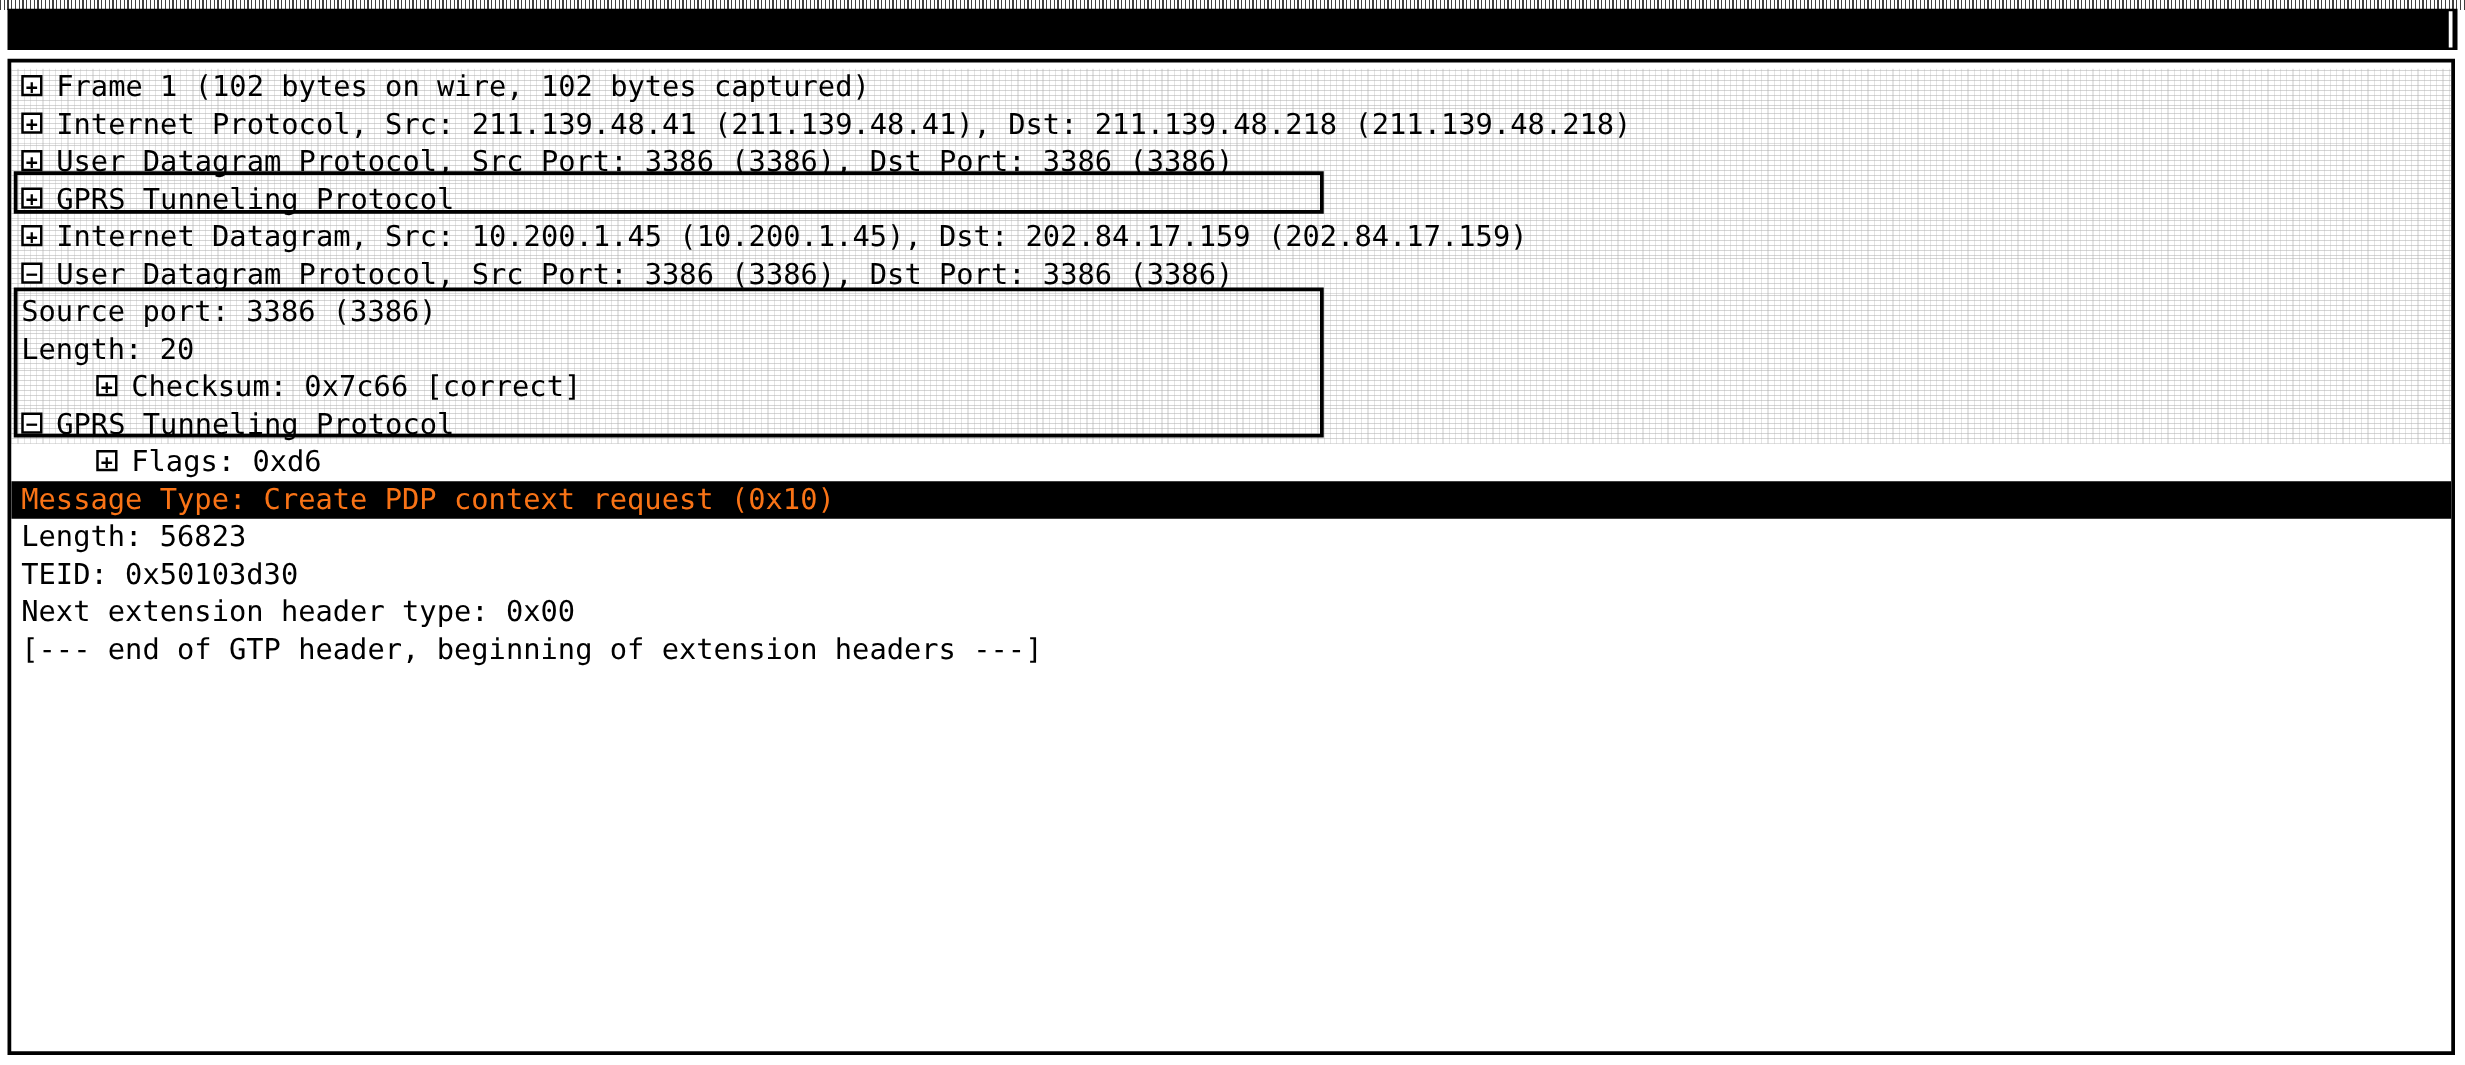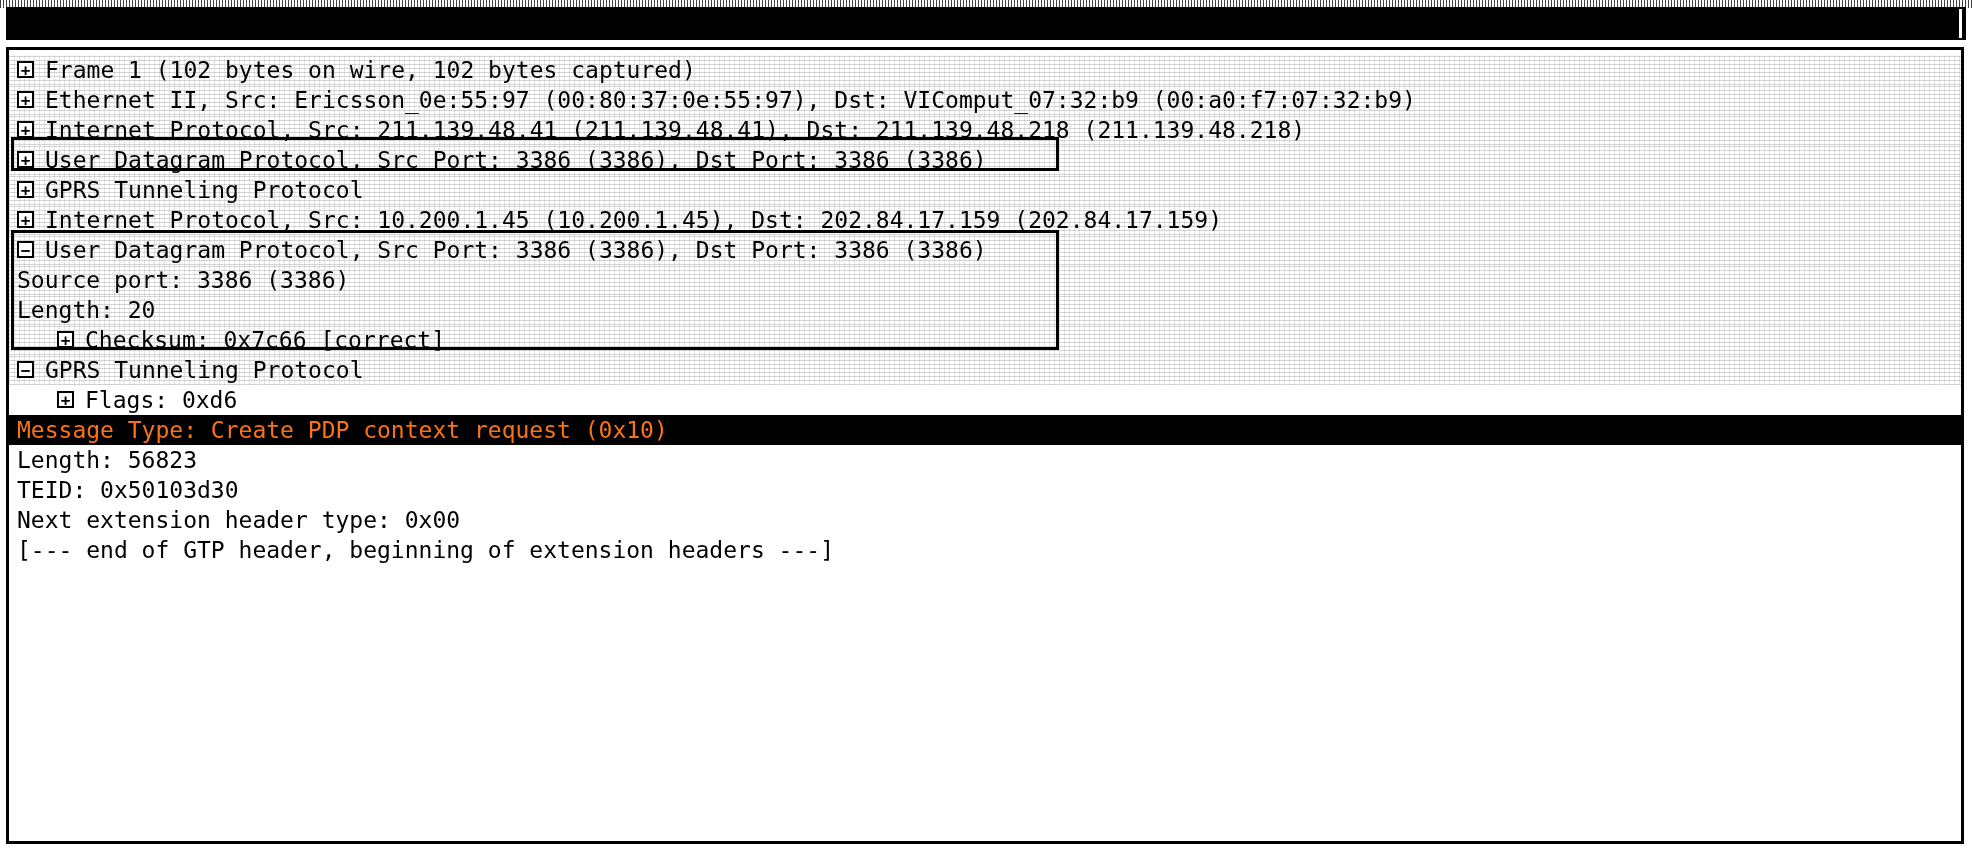--- a/index.html
+++ b/index.html
@@ -113,21 +113,21 @@
     margin-right: 11px;
     background: #ffffff;
     color: #000000;
     font-weight: bold;
     overflow: hidden;
   }
   .exp.plus::before  { content: "+"; }
   .exp.minus::before { content: "\2212"; }
 
   .indent-0 { padding-left: 8px; }
-  .indent-1 { padding-left: 48px; }
+  .indent-1 { padding-left: 68px; }
   .indent-2 { }
 
   .row.highlight {
     background: #000000;
     color: #f97316;
   }
 
   
   .noise {
     position: absolute;
@@ -187,25 +187,24 @@
       
       
       
       <span class="caret"></span>
     </div>
   </div>
 
   <div class="detail-pane">
     <div class="rows" id="tree-rows">
         <div class="row indent-0 dim"><span class="noise"></span><span class="txt"><span class="exp plus"></span><span>Frame 1 (102 bytes on wire, 102 bytes captured)</span></span></div>
-        <div class="row indent-0 dim"><span class="noise"></span><span class="txt"><span class="exp plus"></span><span>Ethernet II, Src: Ericsson_0e:55:97 (00:80:37:0e:55:97), Dst: VIComput_07:32:b9 (00:a0:f7:07:32:b9)</span></span></div>
         <div class="row indent-0 dim"><span class="noise"></span><span class="txt"><span class="exp plus"></span><span>Internet Protocol, Src: 211.139.48.41 (211.139.48.41), Dst: 211.139.48.218 (211.139.48.218)</span></span></div>
         <div class="row indent-0 dim"><span class="noise"></span><span class="txt"><span class="exp plus"></span><span>User Datagram Protocol, Src Port: 3386 (3386), Dst Port: 3386 (3386)</span></span></div>
         <div class="row indent-0 dim"><span class="noise"></span><span class="txt"><span class="exp plus"></span><span>GPRS Tunneling Protocol</span></span></div>
-        <div class="row indent-0 dim"><span class="noise"></span><span class="txt"><span class="exp plus"></span><span>Internet Protocol, Src: 10.200.1.45 (10.200.1.45), Dst: 202.84.17.159 (202.84.17.159)</span></span></div>
+        <div class="row indent-0 dim"><span class="noise"></span><span class="txt"><span class="exp plus"></span><span>Internet Datagram, Src: 10.200.1.45 (10.200.1.45), Dst: 202.84.17.159 (202.84.17.159)</span></span></div>
         <div class="row indent-0 dim"><span class="noise"></span><span class="txt"><span class="exp minus"></span><span>User Datagram Protocol, Src Port: 3386 (3386), Dst Port: 3386 (3386)</span></span></div>
         <div class="row indent-2"><span class="noise"></span><span class="txt"><span>Source port: 3386 (3386)</span></span></div>
         <div class="row indent-2"><span class="noise"></span><span class="txt"><span>Length: 20</span></span></div>
         <div class="row indent-1"><span class="noise"></span><span class="txt"><span class="exp plus"></span><span>Checksum: 0x7c66 [correct]</span></span></div>
         <div class="row indent-0"><span class="noise"></span><span class="txt"><span class="exp minus"></span><span>GPRS Tunneling Protocol</span></span></div>
         <div class="row indent-1"><span class="txt"><span class="exp plus"></span><span>Flags: 0xd6</span></span></div>
         <div class="row indent-2 highlight"><span class="txt"><span>Message Type: Create PDP context request (0x10)</span></span></div>
         <div class="row indent-2"><span class="txt"><span>Length: 56823</span></span></div>
         <div class="row indent-2"><span class="txt"><span>TEID: 0x50103d30</span></span></div>
         <div class="row indent-2"><span class="txt"><span>Next extension header type: 0x00</span></span></div>

